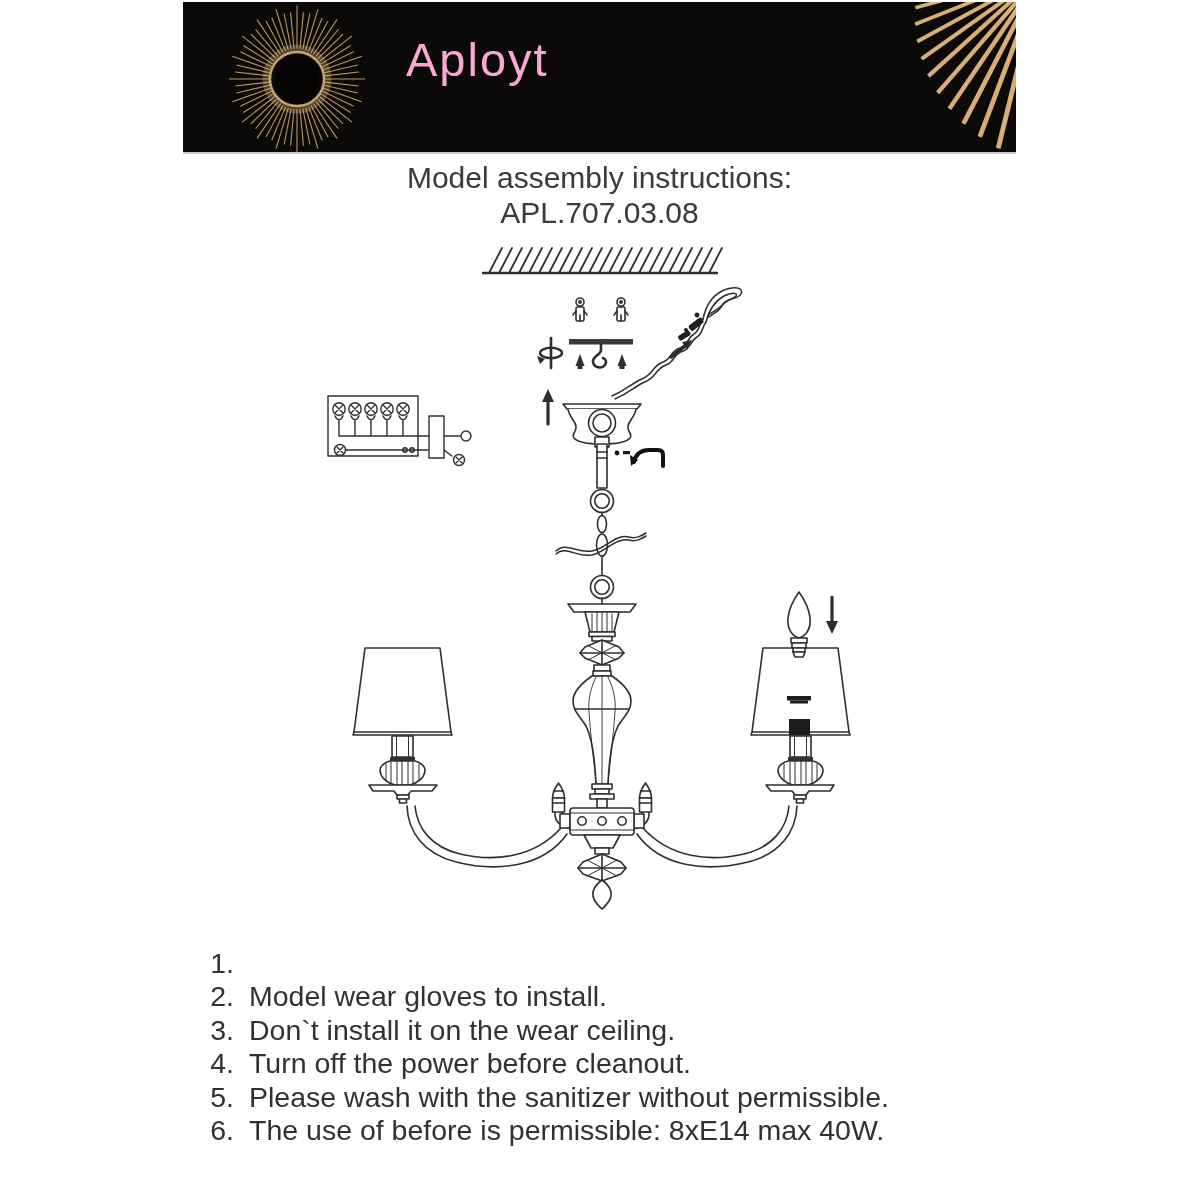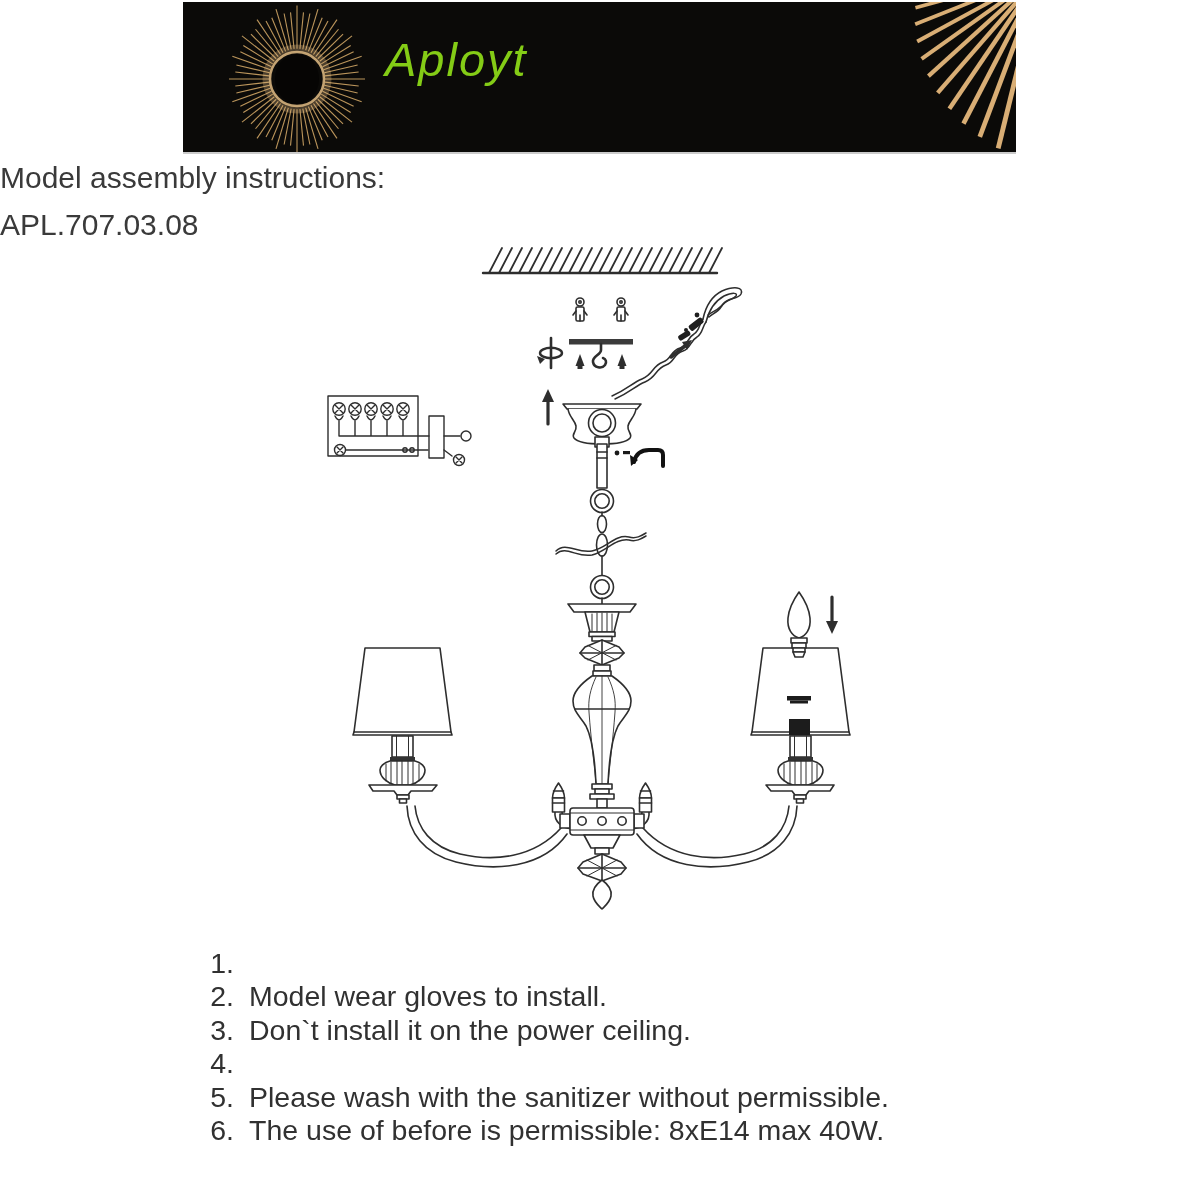--- a/index.html
+++ b/index.html
@@ -7,29 +7,28 @@
     width:1200px;height:1200px;position:relative;overflow:hidden;
     background:#ffffff;font-family:"Liberation Sans",sans-serif;
   }
   
   .banner{
     position:absolute;left:183px;top:2px;width:833px;height:150px;
     background:#0b0a08;box-shadow:0 2px 0 rgba(140,140,140,.45);
   }
   .banner svg{position:absolute;left:0;top:0}
   .brand{
-    position:absolute;left:202px;top:34px;z-index:2;
+    position:absolute;left:223px;top:34px;z-index:2;
     font-size:47px;font-weight:400;letter-spacing:2px;line-height:1;
-    color:#84cc16;
-    font-style:italic;
+    color:#f9a8d4;
   }
   
-  .heading{position:absolute;left:0;top:161px;width:1199px;color:#3a3a3a}
+  .heading{position:absolute;left:0;top:161px;width:1199px;text-align:center;color:#3a3a3a}
   .heading .t1{font-size:30px;line-height:34px}
-  .heading .t2{font-size:30px;line-height:34px;margin-top:13px}
+  .heading .t2{font-size:30px;line-height:34px;margin-top:1px}
   
   .diagram{position:absolute;left:0;top:0;width:1200px;height:1200px}
   
   .instructions{position:absolute;left:208px;top:947px;color:#313131;font-size:28.5px}
   .instructions .row{display:flex;line-height:33.4px}
   .instructions .num{width:26px;text-align:right;margin-right:15px;flex:none}
 </style>
 </head>
 <body>
 
@@ -346,24 +345,25 @@
 <div class="instructions">
   <div class="row">
     <span class="num">1.</span>
   </div>
   <div class="row">
     <span class="num">2.</span>
     <span class="txt">Model wear gloves to install.</span>
   </div>
   <div class="row">
     <span class="num">3.</span>
-    <span class="txt">Don`t install it on the power ceiling.</span>
+    <span class="txt">Don`t install it on the wear ceiling.</span>
   </div>
   <div class="row">
     <span class="num">4.</span>
+    <span class="txt">Turn off the power before cleanout.</span>
   </div>
   <div class="row">
     <span class="num">5.</span>
     <span class="txt">Please wash with the sanitizer without permissible.</span>
   </div>
   <div class="row">
     <span class="num">6.</span>
     <span class="txt">The use of before is permissible: 8xE14 max 40W.</span>
   </div>
 </div>

